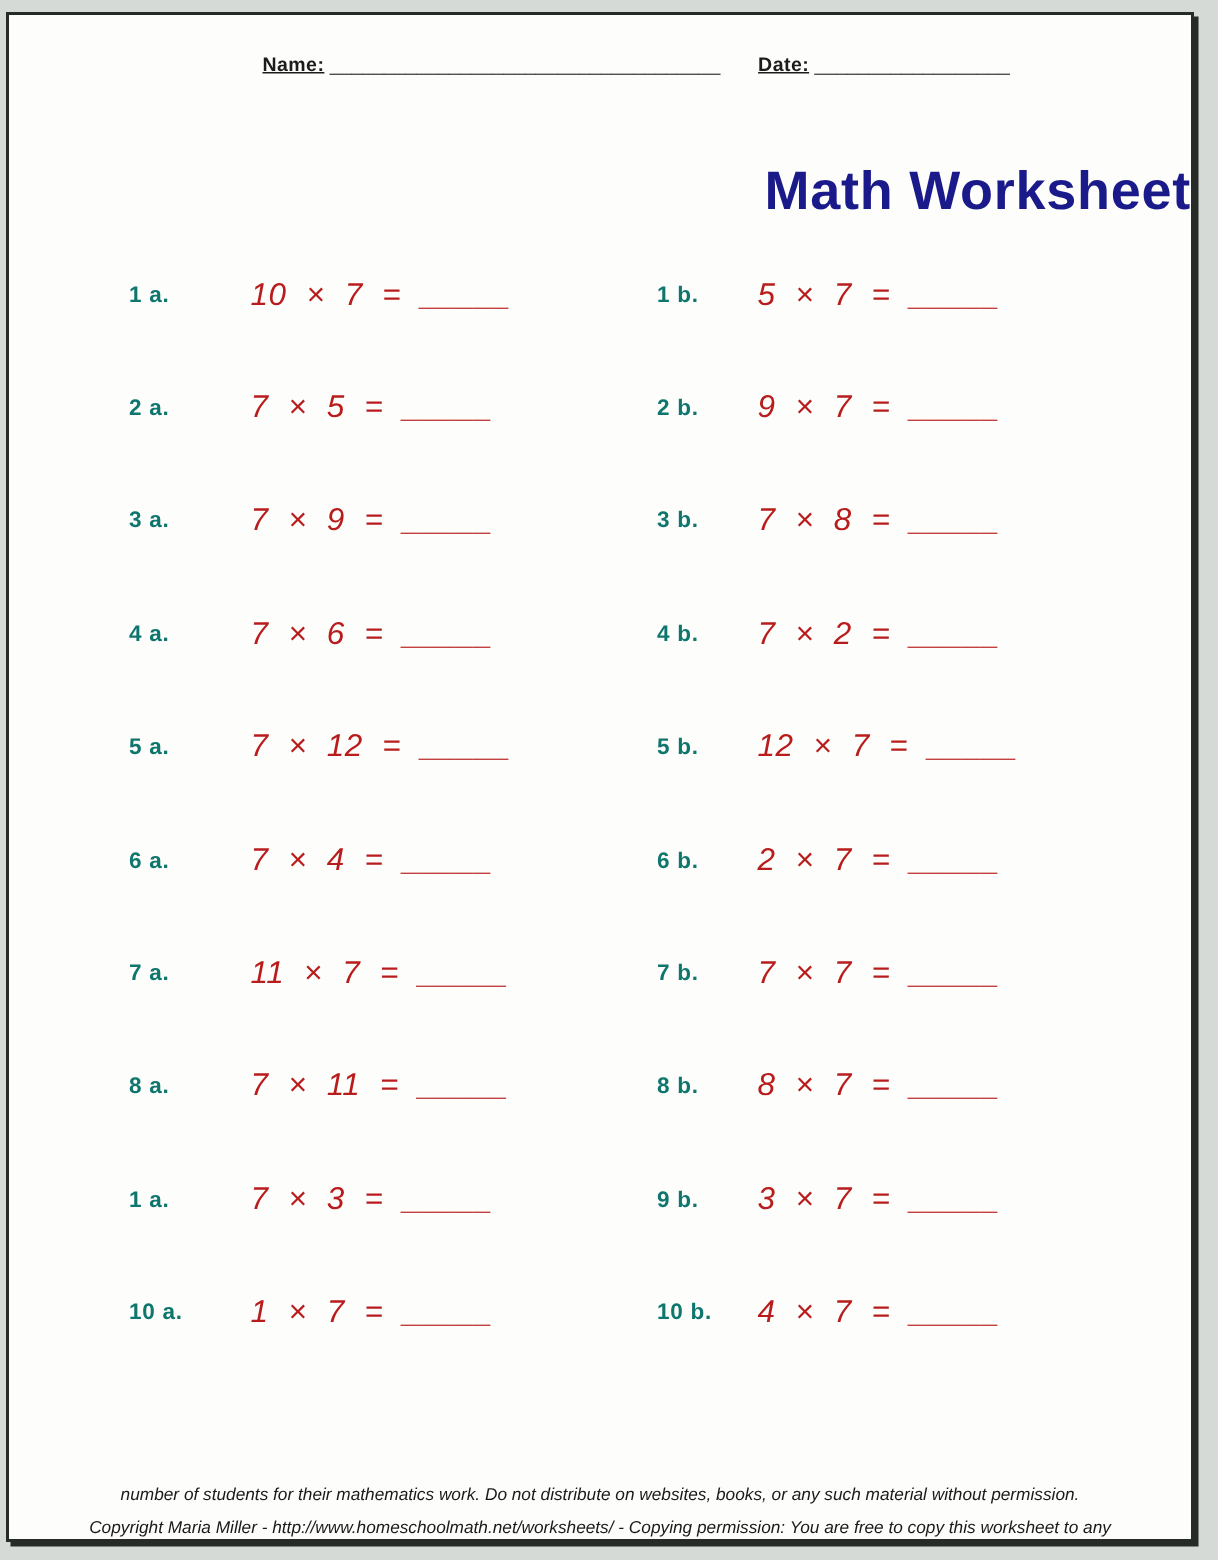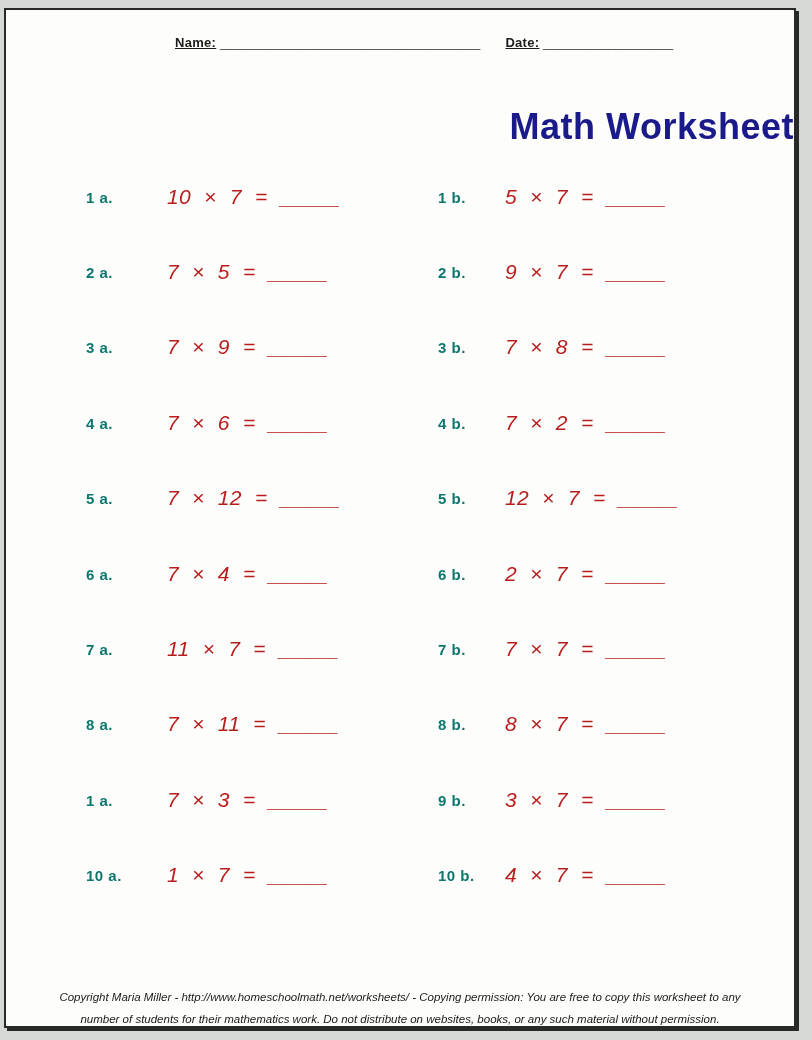--- a/index.html
+++ b/index.html
@@ -128,17 +128,17 @@
 
   <div class="prow">
     <span class="plabel a-label">10 a.</span>
     <span class="pexpr a-expr">1 × 7 = _____</span>
     <span class="plabel b-label">10 b.</span>
     <span class="pexpr b-expr">4 × 7 = _____</span>
   </div>
 </div>
 
   <div class="footer">
+    <div>number of students for their mathematics work. Do not distribute on websites, books, or any such material without permission.</div>
     <div>Copyright Maria Miller - http://www.homeschoolmath.net/worksheets/ - Copying permission: You are free to copy this worksheet to any</div>
-    <div>number of students for their mathematics work. Do not distribute on websites, books, or any such material without permission.</div>
   </div>
 
 </div>
 
 </body></html>

